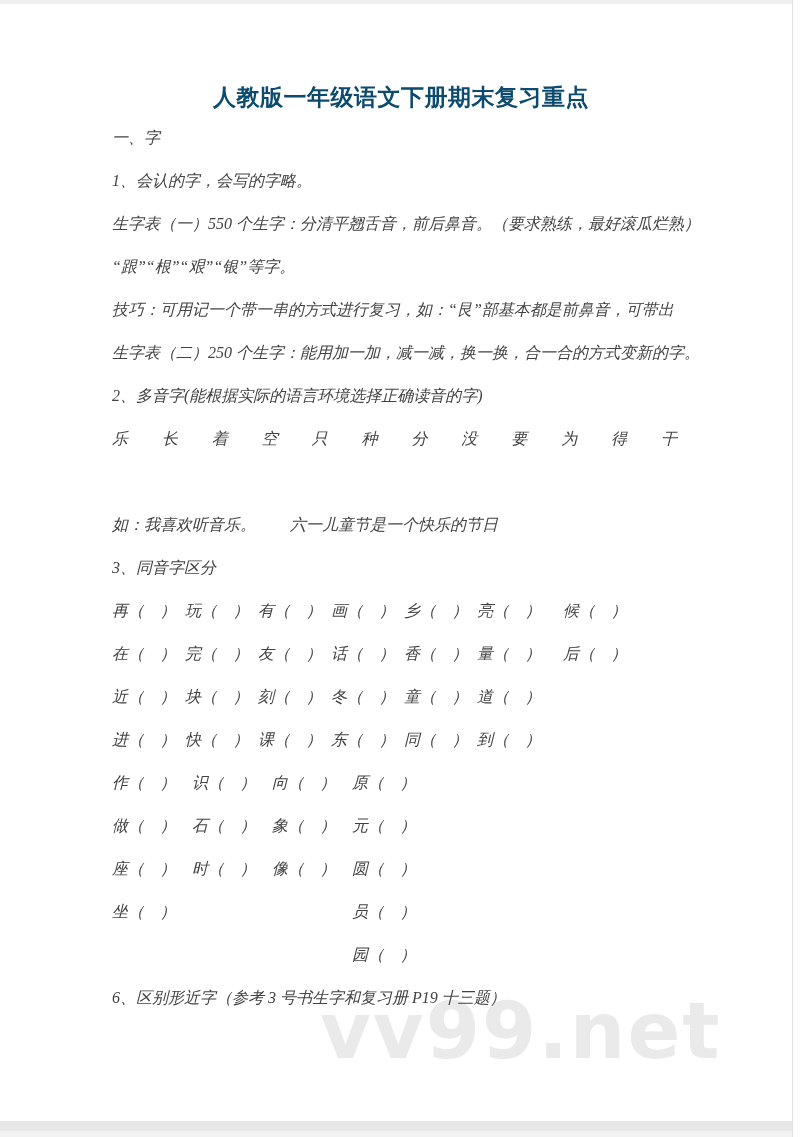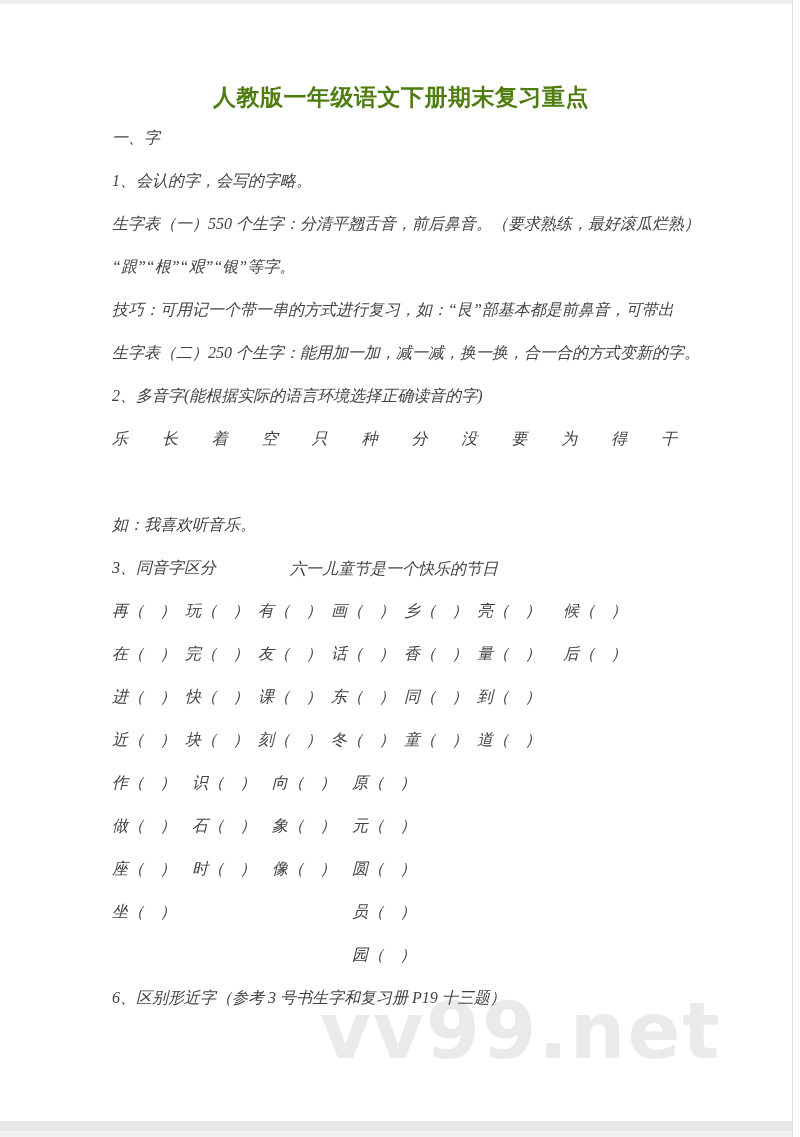--- a/index.html
+++ b/index.html
@@ -19,25 +19,25 @@
     position:absolute; left:320px; top:986px; z-index:0;
     font-family:"DejaVu Sans","Liberation Sans",sans-serif;
     font-weight:800; font-size:78px; letter-spacing:2px;
     color:#eaeaea; user-select:none;
   }
 
   .doc { position:absolute; left:112px; top:0; width:578px; z-index:1; }
   .title {
     padding-top:82px; height:45px; text-align:center;
     font-family:"DejaVu Sans","Liberation Sans",sans-serif;
-    font-weight:700; font-size:23px; color:#4d7c0f; letter-spacing:0.5px;
+    font-weight:700; font-size:23px; color:#0c4a6e; letter-spacing:0.5px;
   }
   .line { height:43px; font-size:16px; line-height:22px; white-space:pre;font-style:italic; }
   .example { display:flex;text-align:center; }
-  .example .part2 { margin-left:34px;margin-top:44px; }
+  .example .part2 { margin-left:34px; }
 
   .row-poly { display:flex; justify-content:space-between; width:565px; }
   .row-flow .cell { margin-right:9px; }
   .row-flow.gap-last .cell:last-child { margin-left:13px; }
   .row-grid .cell { display:inline-block; width:80px; }
 </style>
 </head>
 <body>
 
 <div class="top-strip"></div>
@@ -65,22 +65,22 @@
 
   <div class="line example">
     <span class="part1">如：我喜欢听音乐。</span>
     <span class="part2">六一儿童节是一个快乐的节日</span>
   </div>
 
   <div class="line">3、同音字区分</div>
 
   <div class="line row-flow gap-last"><span class="cell">再（　）</span><span class="cell">玩（　）</span><span class="cell">有（　）</span><span class="cell">画（　）</span><span class="cell">乡（　）</span><span class="cell">亮（　）</span><span class="cell">候（　）</span></div>
   <div class="line row-flow gap-last"><span class="cell">在（　）</span><span class="cell">完（　）</span><span class="cell">友（　）</span><span class="cell">话（　）</span><span class="cell">香（　）</span><span class="cell">量（　）</span><span class="cell">后（　）</span></div>
+  <div class="line row-flow"><span class="cell">近（　）</span><span class="cell">块（　）</span><span class="cell">刻（　）</span><span class="cell">冬（　）</span><span class="cell">童（　）</span><span class="cell">道（　）</span></div>
   <div class="line row-flow"><span class="cell">进（　）</span><span class="cell">快（　）</span><span class="cell">课（　）</span><span class="cell">东（　）</span><span class="cell">同（　）</span><span class="cell">到（　）</span></div>
-  <div class="line row-flow"><span class="cell">近（　）</span><span class="cell">块（　）</span><span class="cell">刻（　）</span><span class="cell">冬（　）</span><span class="cell">童（　）</span><span class="cell">道（　）</span></div>
   <div class="line row-grid"><span class="cell">作（　）</span><span class="cell">识（　）</span><span class="cell">向（　）</span><span class="cell">原（　）</span></div>
   <div class="line row-grid"><span class="cell">做（　）</span><span class="cell">石（　）</span><span class="cell">象（　）</span><span class="cell">元（　）</span></div>
   <div class="line row-grid"><span class="cell">座（　）</span><span class="cell">时（　）</span><span class="cell">像（　）</span><span class="cell">圆（　）</span></div>
   <div class="line row-grid"><span class="cell">坐（　）</span><span class="cell"></span><span class="cell"></span><span class="cell">员（　）</span></div>
   <div class="line row-grid"><span class="cell"></span><span class="cell"></span><span class="cell"></span><span class="cell">园（　）</span></div>
 
   <div class="line">6、区别形近字（参考 3 号书生字和复习册 P19 十三题）</div>
 </div>
 
 </body></html>

